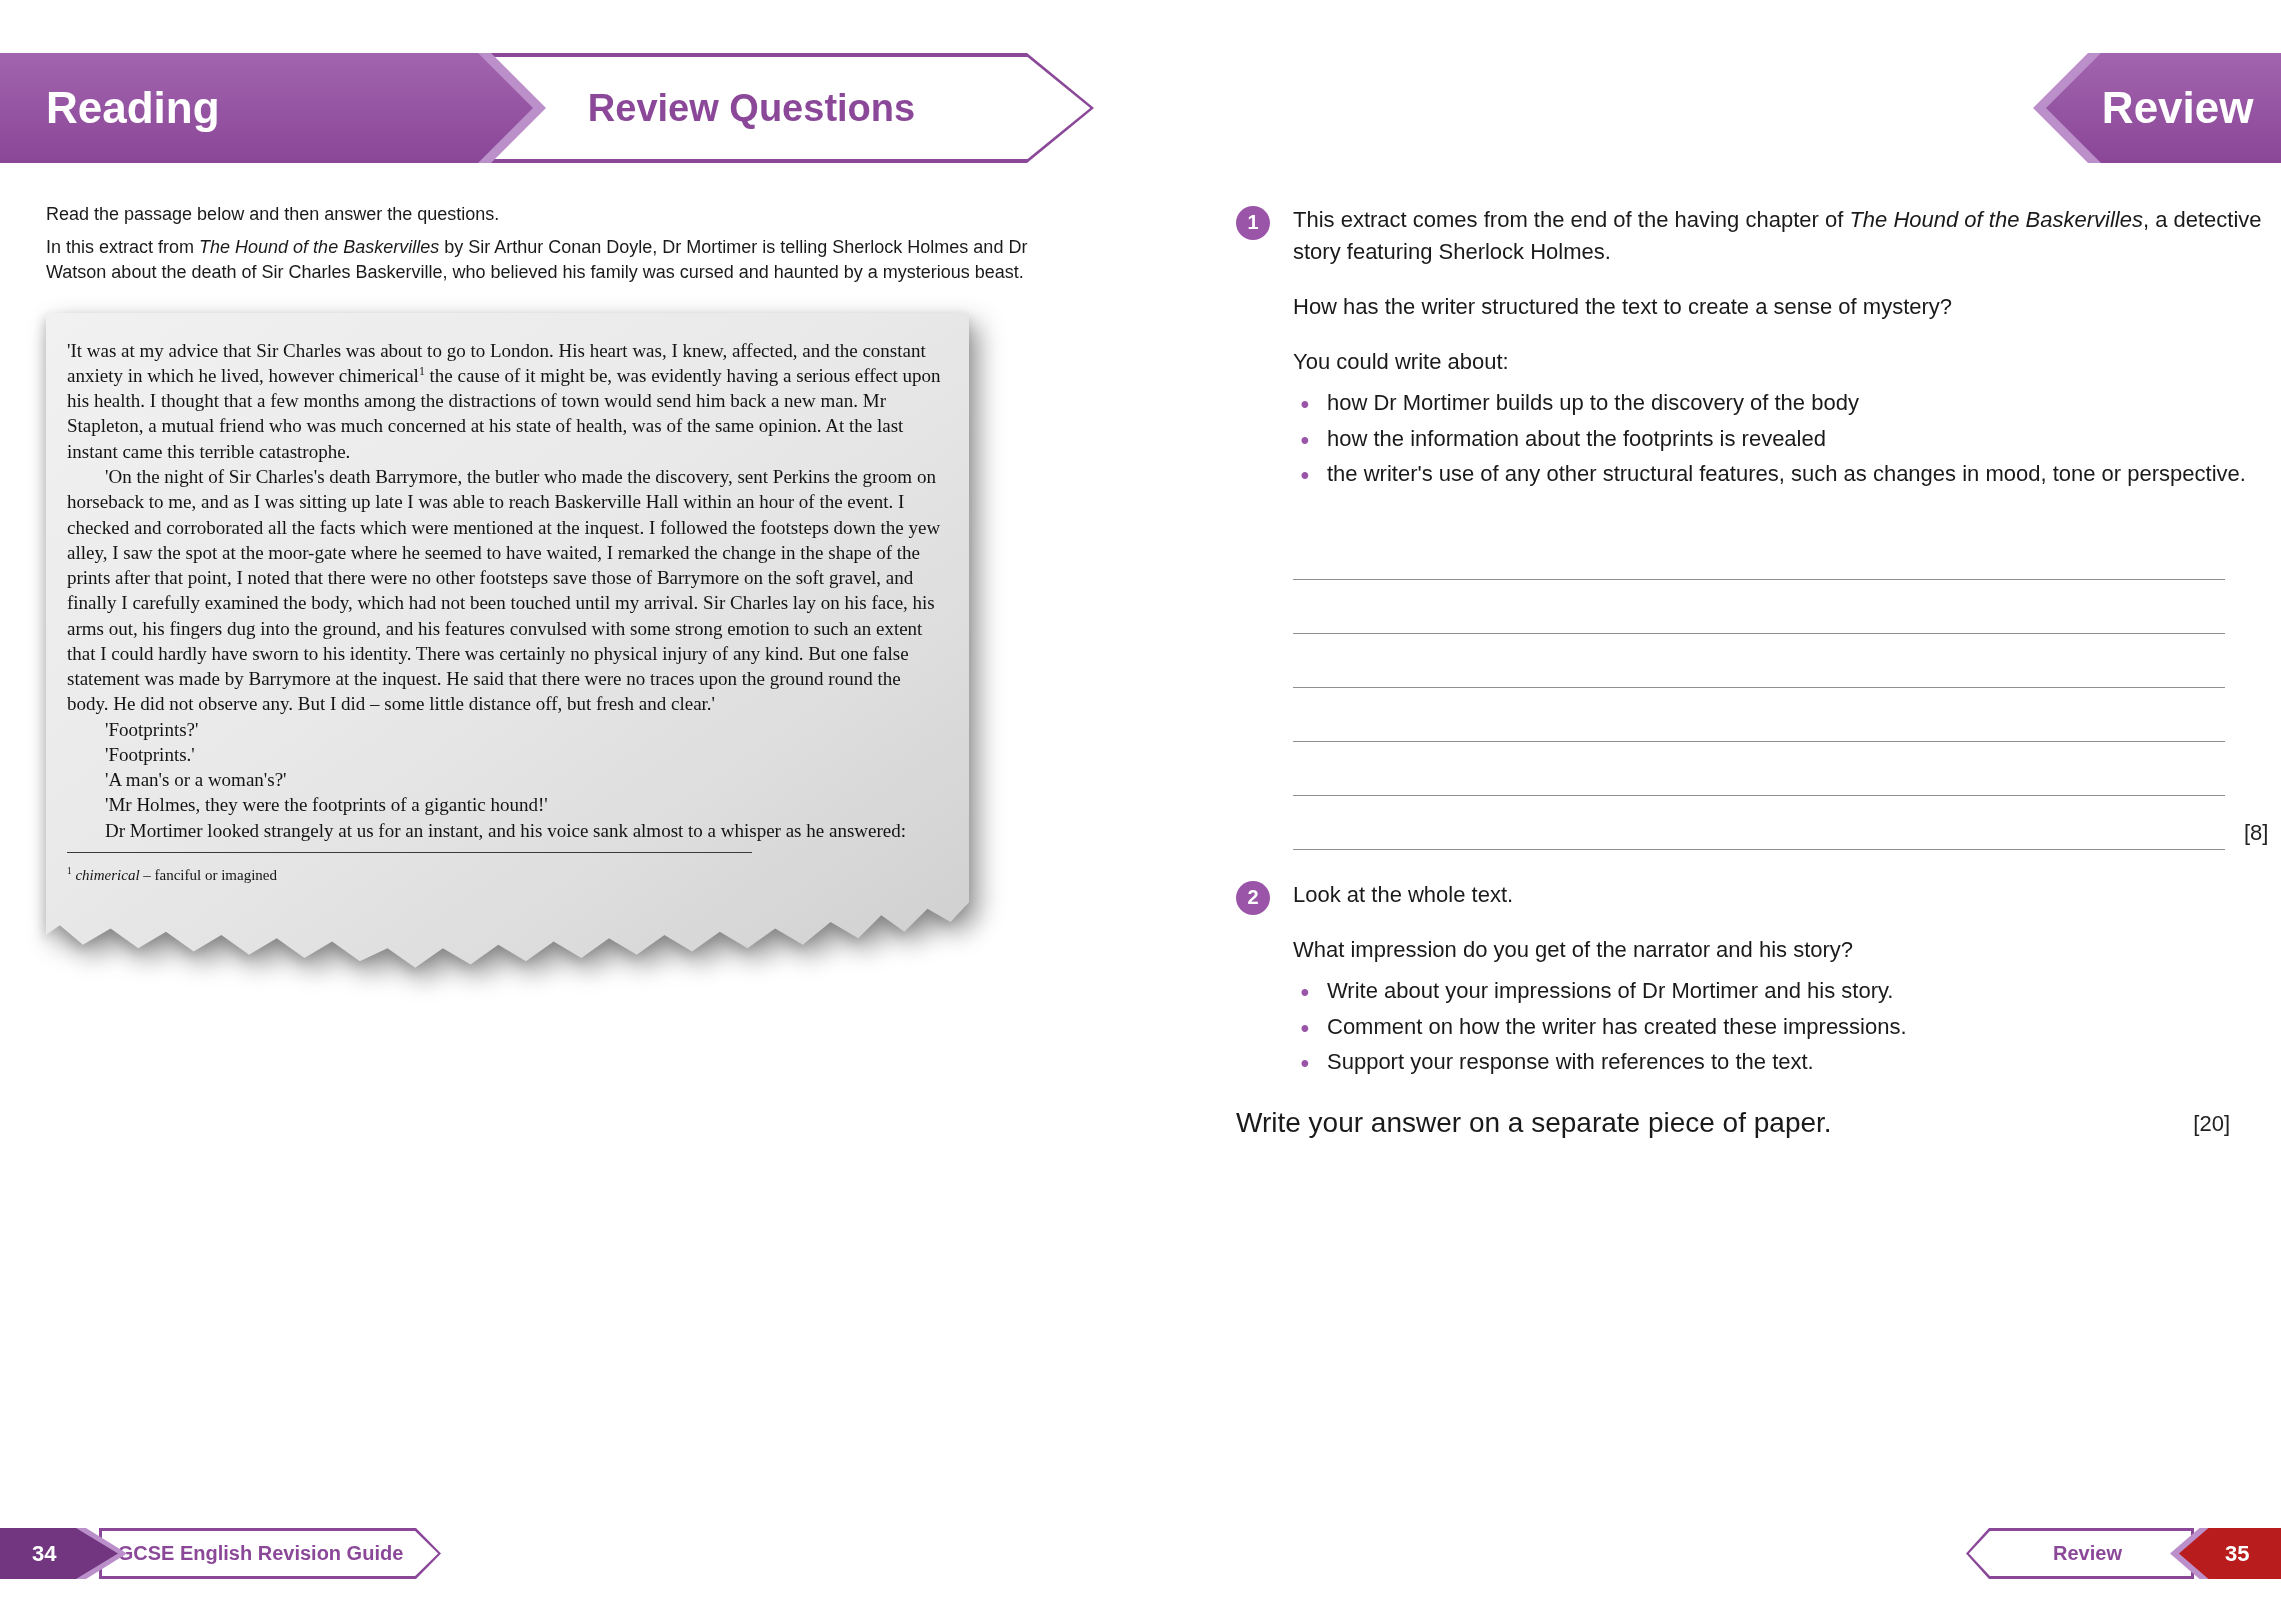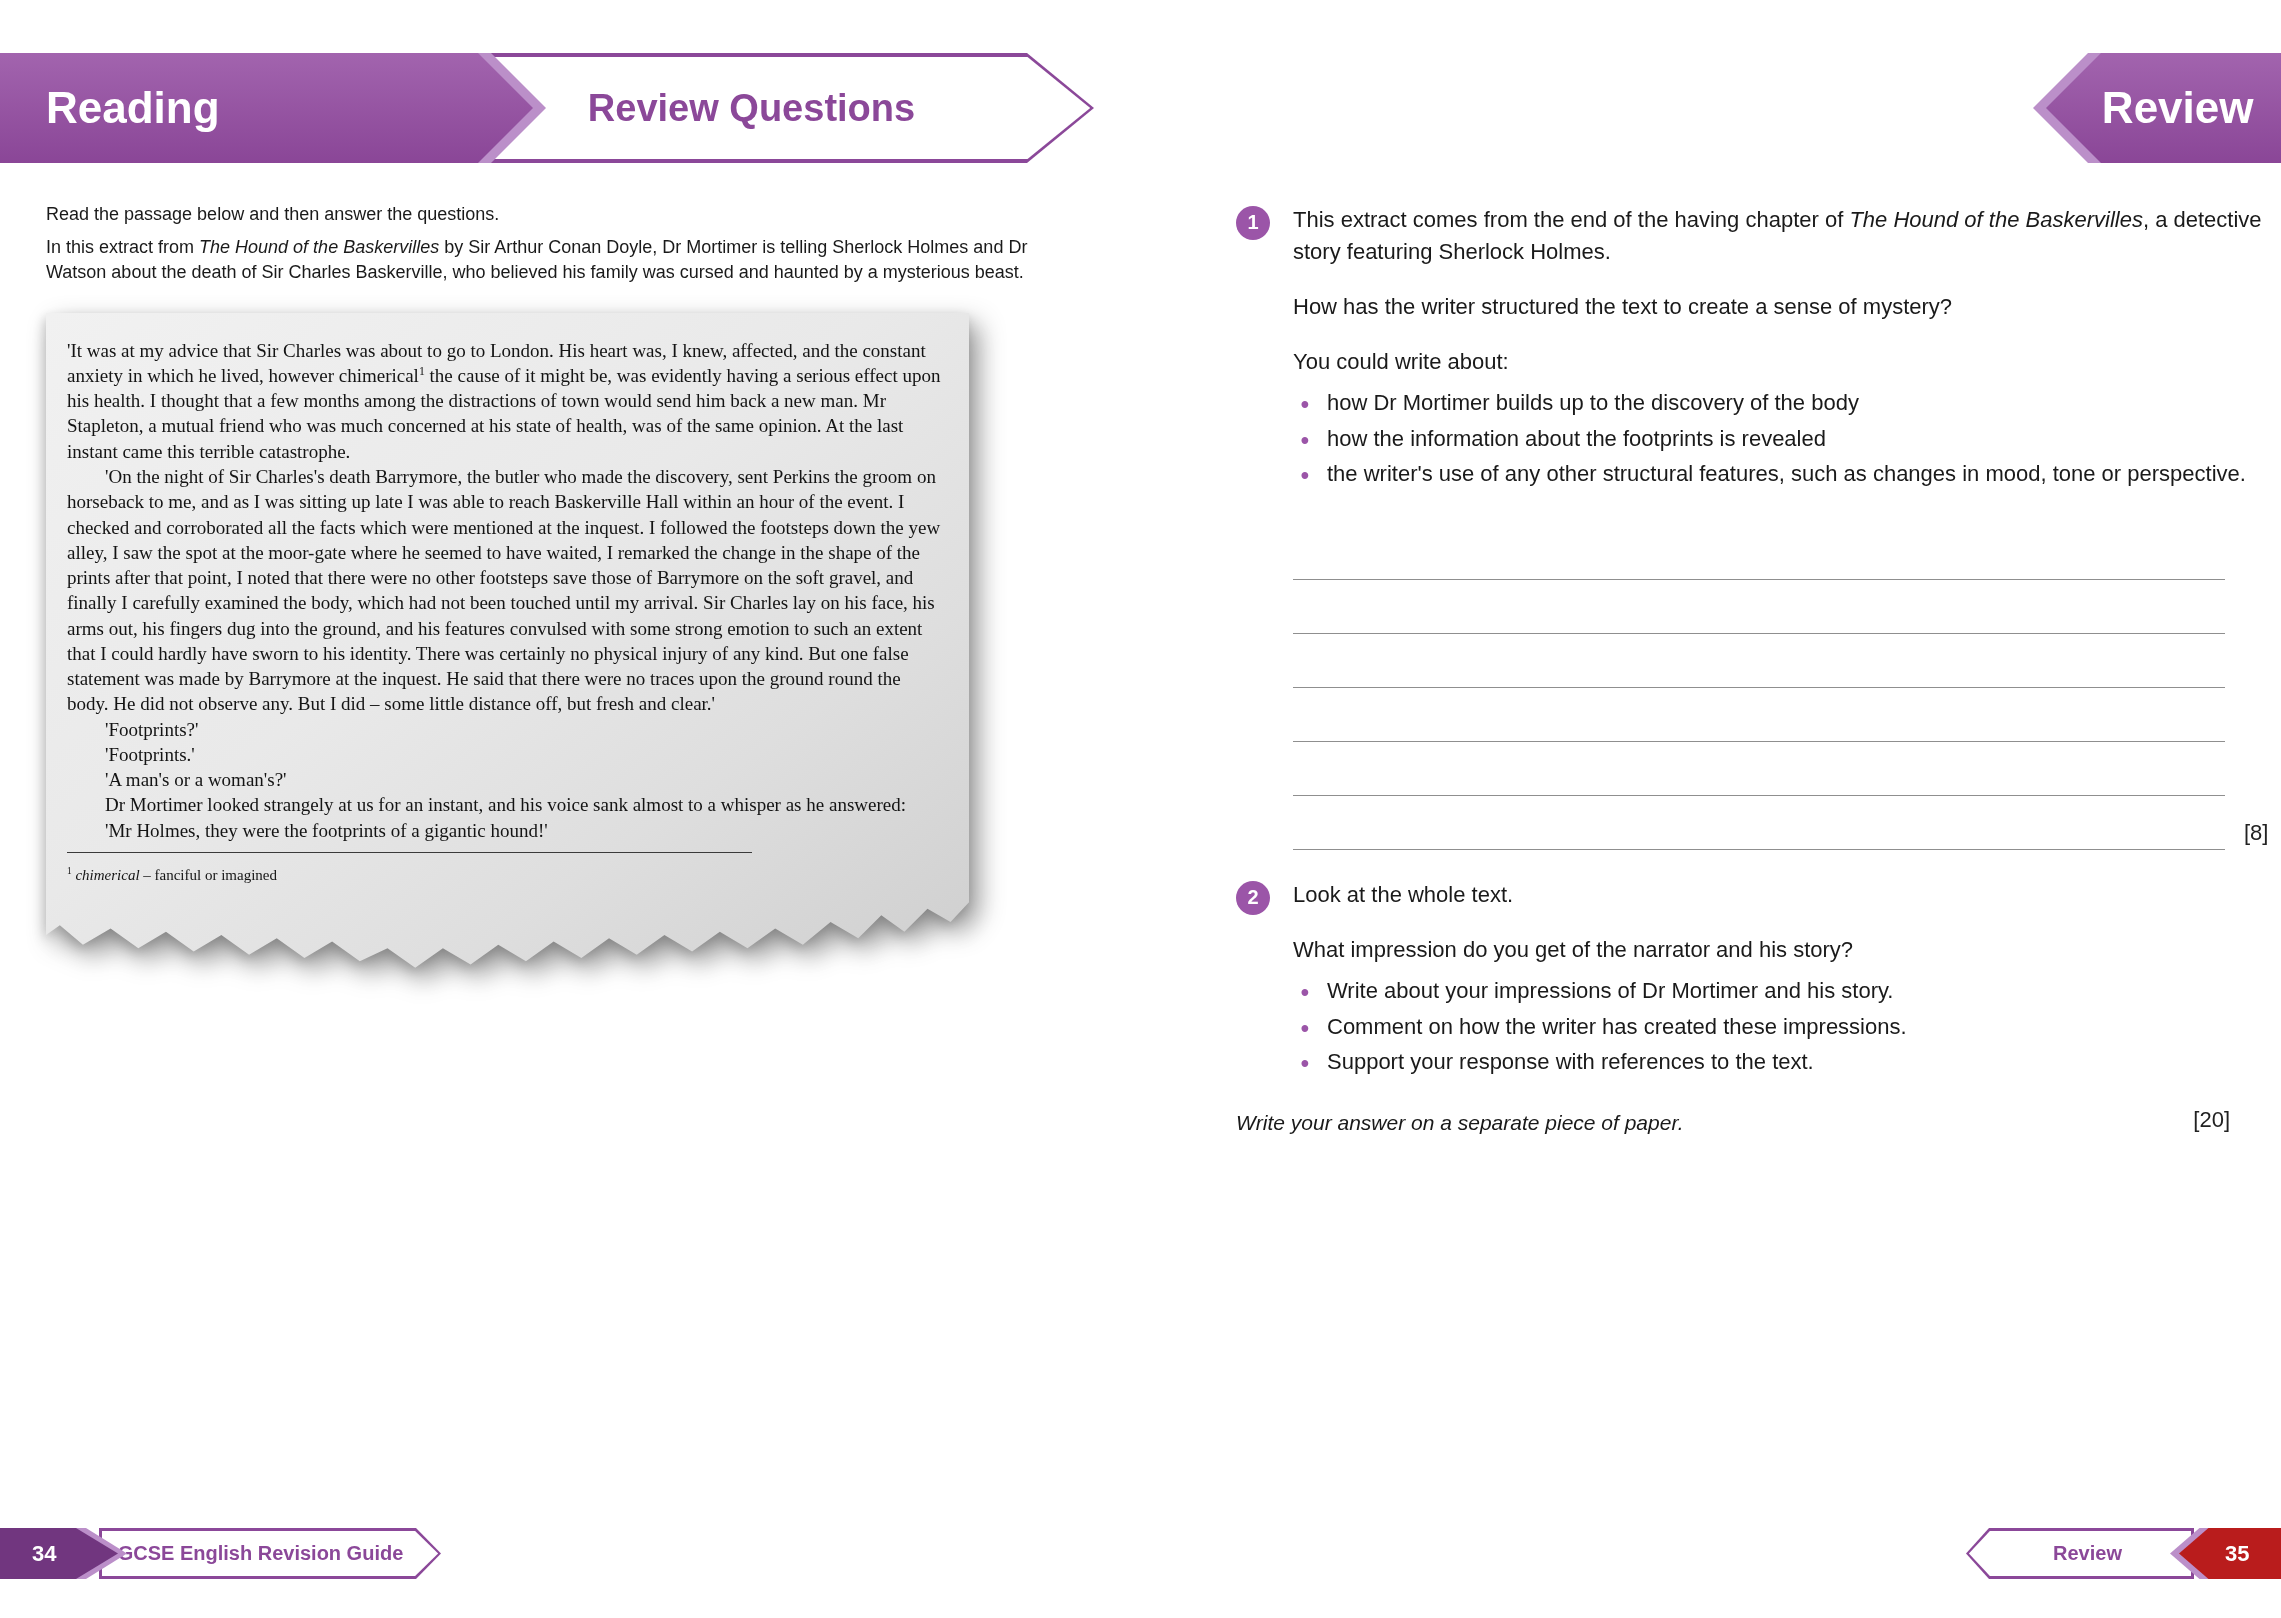--- a/index.html
+++ b/index.html
@@ -177,22 +177,22 @@
     <p class="intro">Read the passage below and then answer the questions.</p>
     <p class="intro"><span>In this extract from </span><span class="book">The Hound of the Baskervilles</span><span> by Sir Arthur Conan Doyle, Dr Mortimer is telling Sherlock Holmes and Dr Watson about the death of Sir Charles Baskerville, who believed his family was cursed and haunted by a mysterious beast.</span></p>
 
     <div class="paper-wrap">
       <div class="paper">
         <p><span>'It was at my advice that Sir Charles was about to go to London. His heart was, I knew, affected, and the constant anxiety in which he lived, however chimerical</span><sup>1</sup><span> the cause of it might be, was evidently having a serious effect upon his health. I thought that a few months among the distractions of town would send him back a new man. Mr Stapleton, a mutual friend who was much concerned at his state of health, was of the same opinion. At the last instant came this terrible catastrophe.</span></p>
         <p class="indent">'On the night of Sir Charles's death Barrymore, the butler who made the discovery, sent Perkins the groom on horseback to me, and as I was sitting up late I was able to reach Baskerville Hall within an hour of the event. I checked and corroborated all the facts which were mentioned at the inquest. I followed the footsteps down the yew alley, I saw the spot at the moor-gate where he seemed to have waited, I remarked the change in the shape of the prints after that point, I noted that there were no other footsteps save those of Barrymore on the soft gravel, and finally I carefully examined the body, which had not been touched until my arrival. Sir Charles lay on his face, his arms out, his fingers dug into the ground, and his features convulsed with some strong emotion to such an extent that I could hardly have sworn to his identity. There was certainly no physical injury of any kind. But one false statement was made by Barrymore at the inquest. He said that there were no traces upon the ground round the body. He did not observe any. But I did – some little distance off, but fresh and clear.'</p>
         <p class="indent">'Footprints?'</p>
         <p class="indent">'Footprints.'</p>
         <p class="indent">'A man's or a woman's?'</p>
+        <p class="indent">'Mr Holmes, they were the footprints of a gigantic hound!'</p>
         <p class="indent">Dr Mortimer looked strangely at us for an instant, and his voice sank almost to a whisper as he answered:</p>
-        <p class="indent">'Mr Holmes, they were the footprints of a gigantic hound!'</p>
         <div class="paper-rule"></div>
         <p class="footnote"><sup>1</sup> <span class="term">chimerical</span><span> – fanciful or imagined</span></p>
       </div>
     </div>
   </div>
 
   <div class="right-col">
 
     <div class="q-block">
       <div class="q-circle">1</div>
@@ -225,21 +225,21 @@
         <p>Look at the whole text.</p>
         <p class="q-line">What impression do you get of the narrator and his story?</p>
         <ul class="q-bullets">
           <li>Write about your impressions of Dr Mortimer and his story.</li>
           <li>Comment on how the writer has created these impressions.</li>
           <li>Support your response with references to the text.</li>
         </ul>
       </div>
     </div>
     <div class="paper-note-row">
-      <span style="font-size:21px;font-style:italic;">Write your answer on a separate piece of paper.</span>
+      <span style="font-size:28px;">Write your answer on a separate piece of paper.</span>
       <span class="mark">[20]</span>
     </div>
 
   </div>
 
   <div class="footer-el pagenum-left-accent"></div>
   <div class="footer-el pagenum-left">34</div>
   <div class="footer-el guide-box">
     <div class="guide-box-inner">GCSE English Revision Guide</div>
   </div>

